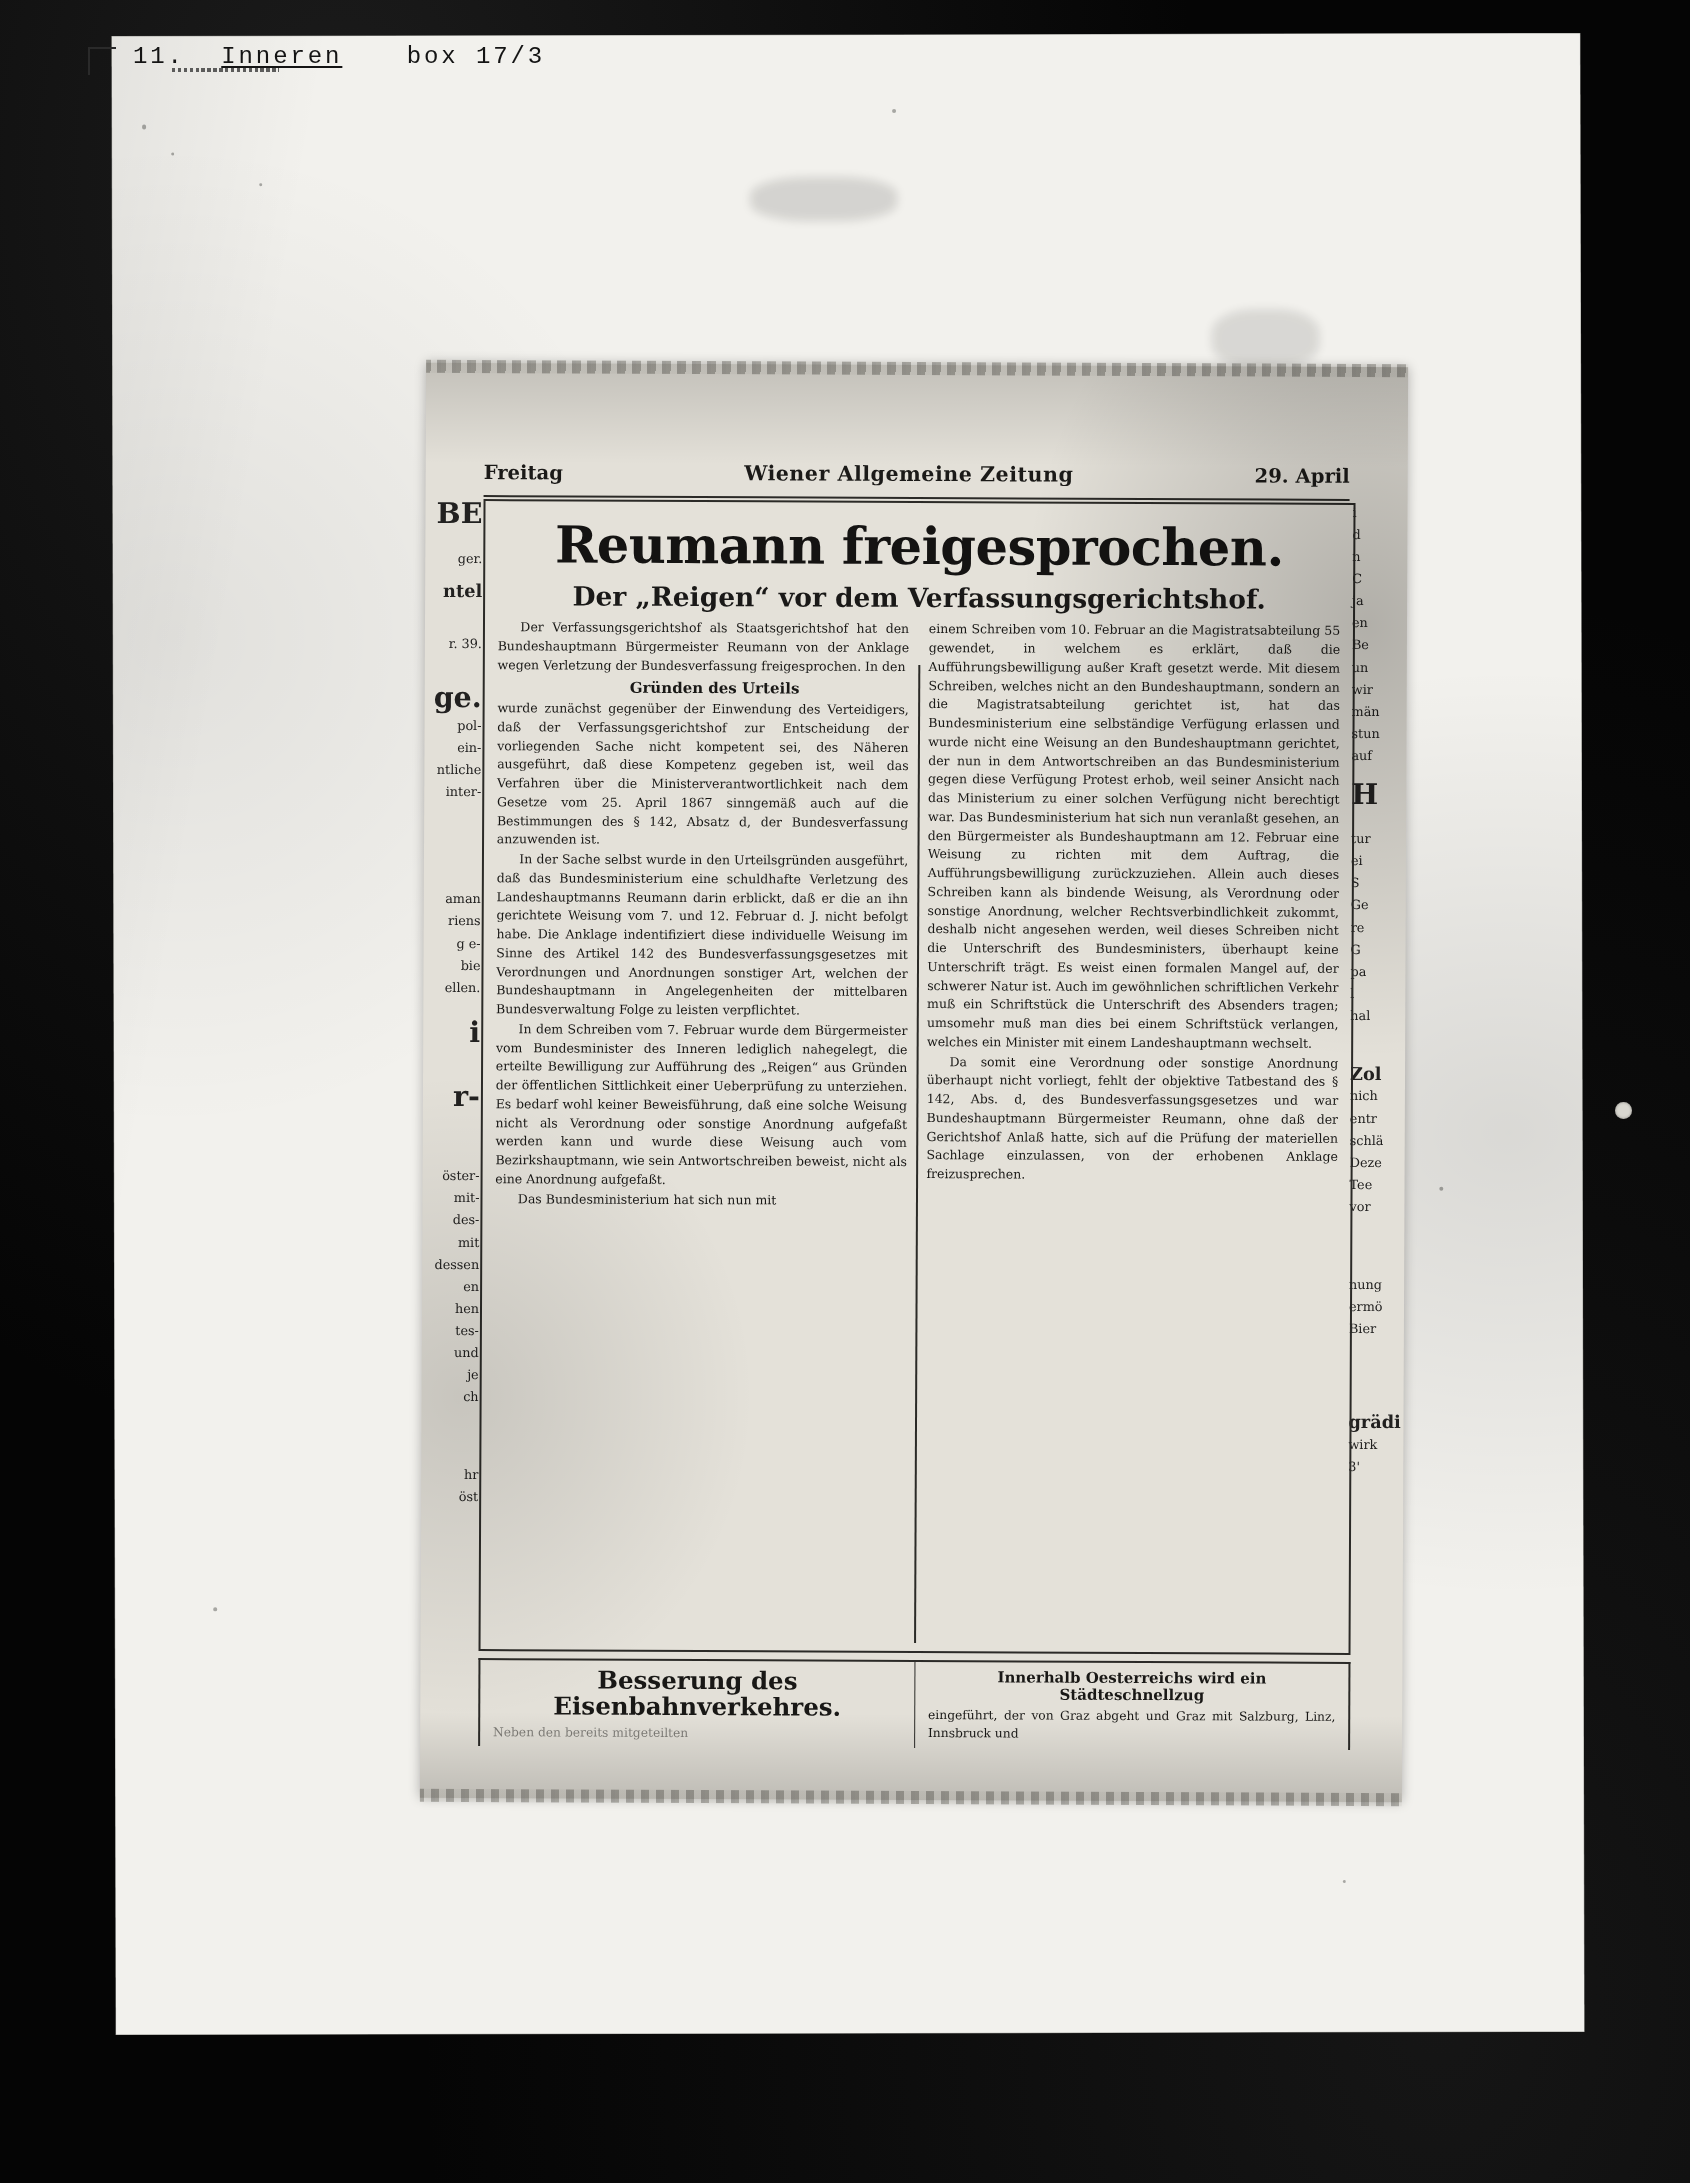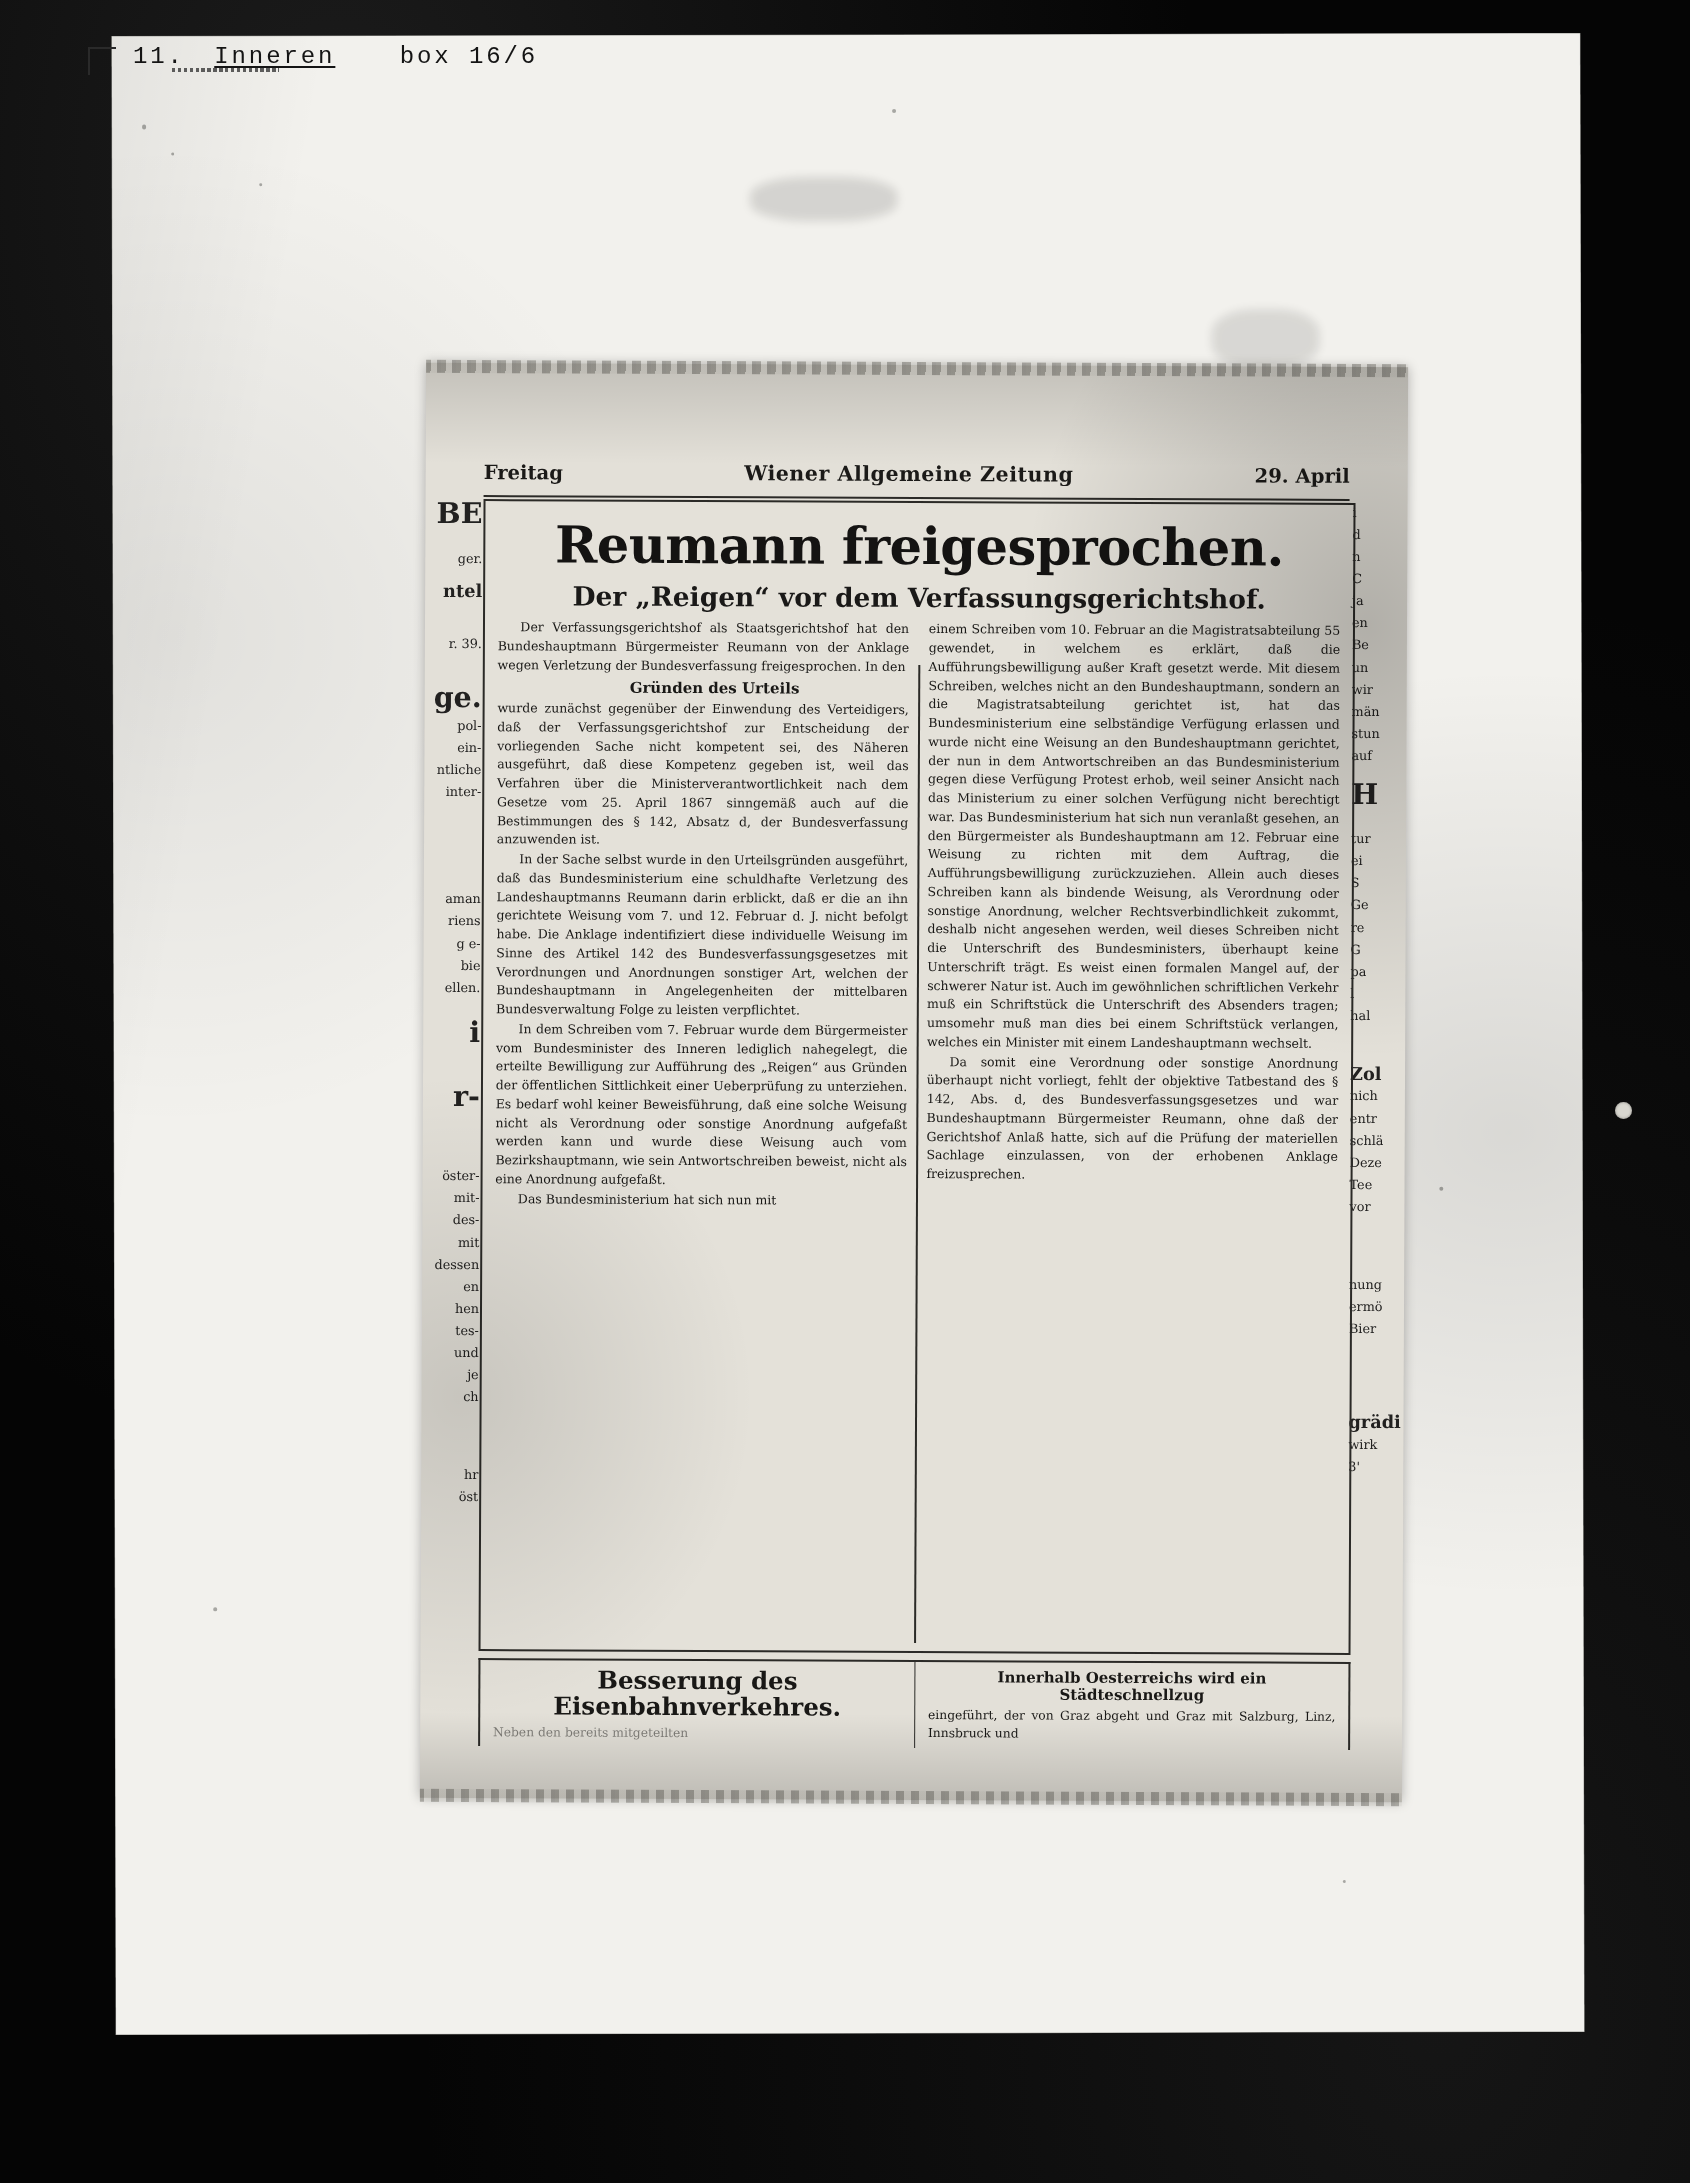--- a/index.html
+++ b/index.html
@@ -74,21 +74,21 @@
   .archive-line {
     position: absolute;
     left: 133px;
     top: 43px;
     font-family: "Liberation Mono", monospace;
     font-size: 24px;
     letter-spacing: 2.9px;
     color: #141414;
     white-space: nowrap;
   }
-  .archive-line .num { margin-right: 12px; }
+  .archive-line .num { margin-right: 19px; }
   .archive-line .title {
     text-decoration: underline;
     text-underline-offset: 3.4px;
   }
   .archive-line .boxno { margin-left: 47px; }
   .strikeover {
     position: absolute;
     left: 172px;
     top: 68px;
     width: 107px;
@@ -324,21 +324,21 @@
 
   <div class="dark-smudge" style="left:638px; top:142px; width:147px; height:44px; opacity:0.35;"></div>
   <div class="dark-smudge" style="left:1099px; top:275px; width:108px; height:59px; opacity:0.30;"></div>
 
 </div>
 
 <div class="corner-mark"></div>
 <div class="archive-line">
   <span class="num">11.</span>
   <span class="title">Inneren</span>
-  <span class="boxno">box 16/6</span>
+  <span class="boxno">box 17/3</span>
 </div>
 <div class="strikeover"></div>
 
 <div class="clipping">
   <div class="tear top"></div>
   <div class="tear bottom"></div>
 
   <div class="masthead">
     <span class="weekday">Freitag</span>
     <span class="paper">Wiener Allgemeine Zeitung</span>

